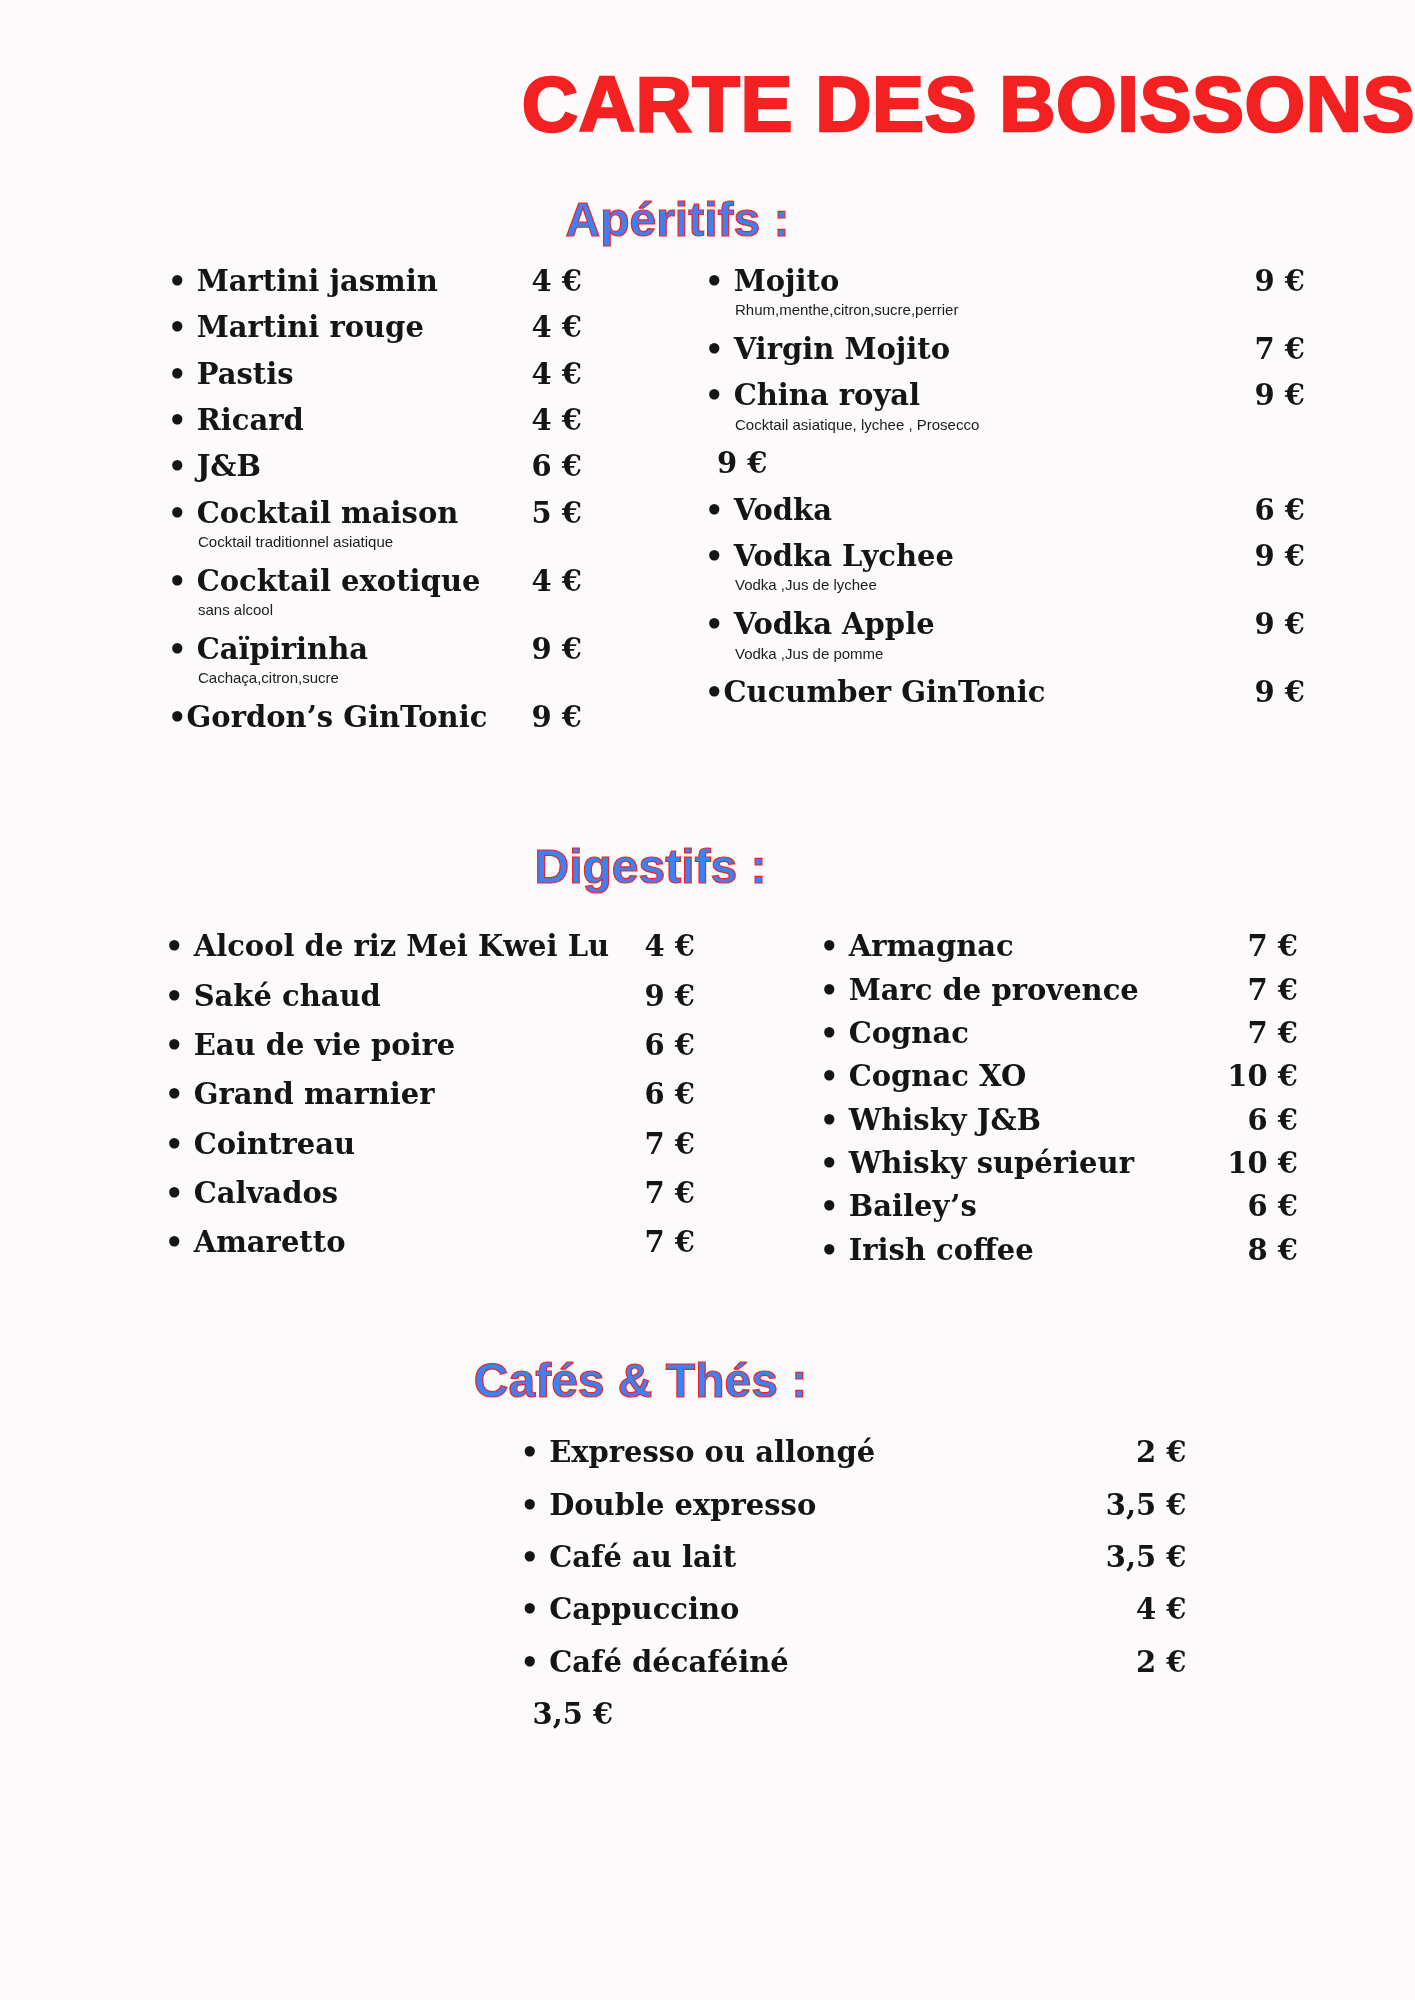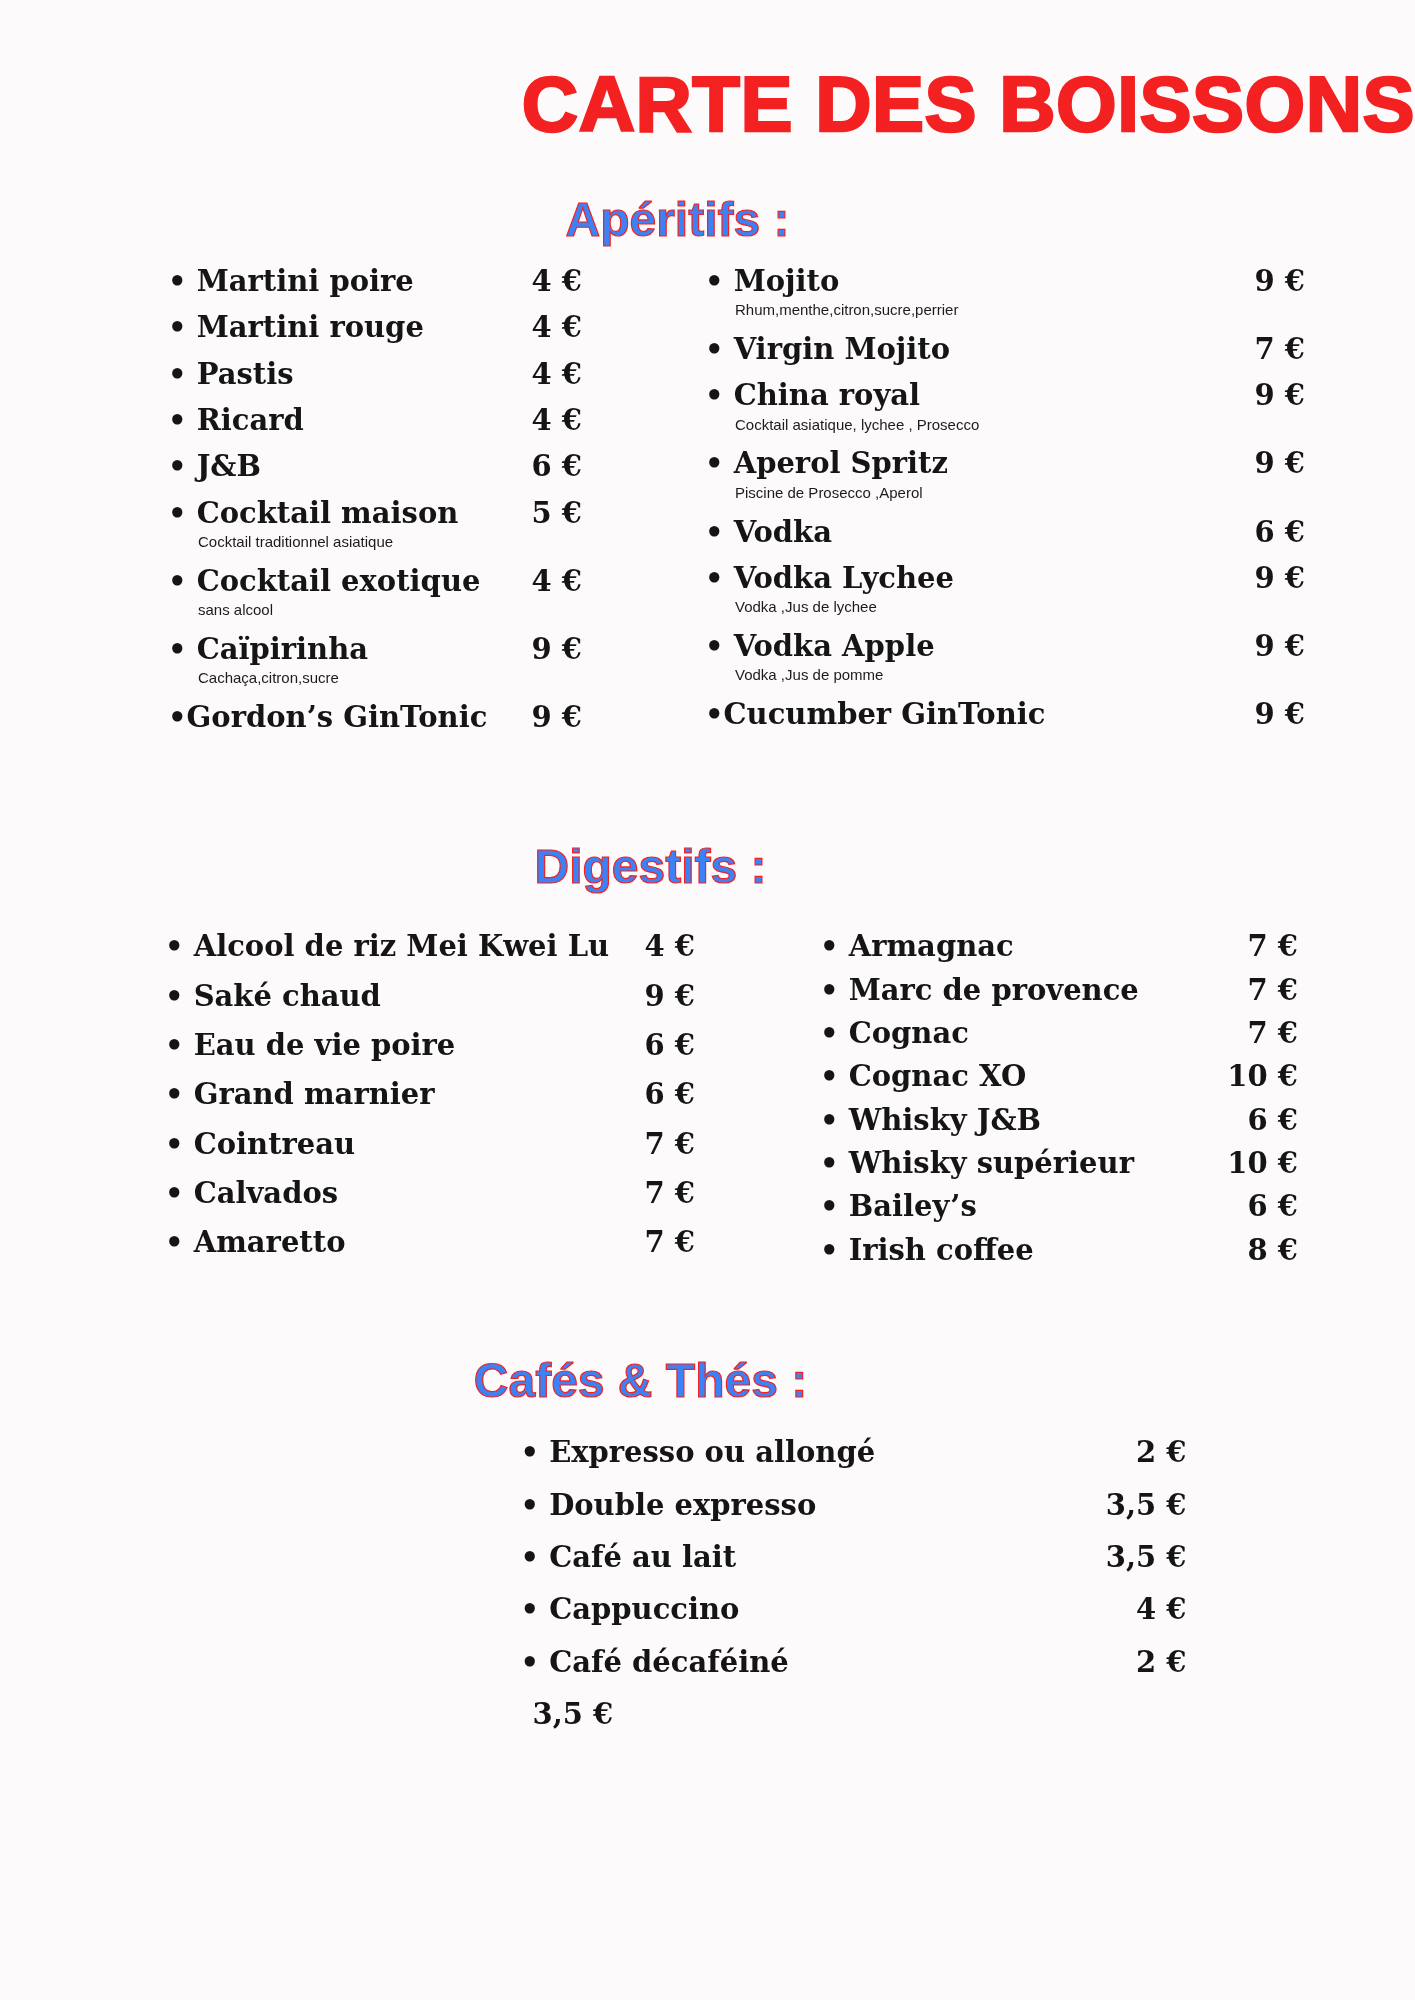--- a/index.html
+++ b/index.html
@@ -90,21 +90,21 @@
 
   <h1 class="menu-title">CARTE DES BOISSONS</h1>
 
   <section class="sec sec-aperitifs">
     <h2 class="sec-heading">Apéritifs :</h2>
     <div class="cols">
       <div class="col col-left">
 
           <div class="item">
             <div class="item-main">
-              <span class="item-label">• Martini poire</span>
+              <span class="item-label">• Martini jasmin</span>
 
             </div>
             <span class="item-price">4 €</span>
           </div>
 
           <div class="item">
             <div class="item-main">
               <span class="item-label">• Martini rouge</span>
 
             </div>
@@ -187,24 +187,20 @@
 
           <div class="item">
             <div class="item-main">
               <span class="item-label">• China royal</span>
               <span class="item-desc">Cocktail asiatique, lychee , Prosecco</span>
             </div>
             <span class="item-price">9 €</span>
           </div>
 
           <div class="item">
-            <div class="item-main">
-              <span class="item-label">• Aperol Spritz</span>
-              <span class="item-desc">Piscine de Prosecco ,Aperol</span>
-            </div>
             <span class="item-price">9 €</span>
           </div>
 
           <div class="item">
             <div class="item-main">
               <span class="item-label">• Vodka</span>
 
             </div>
             <span class="item-price">6 €</span>
           </div>

